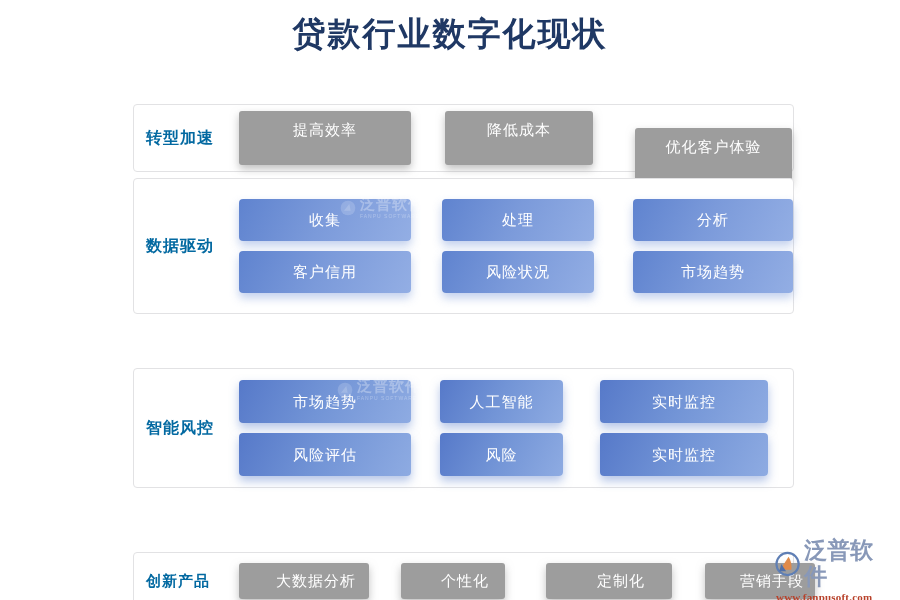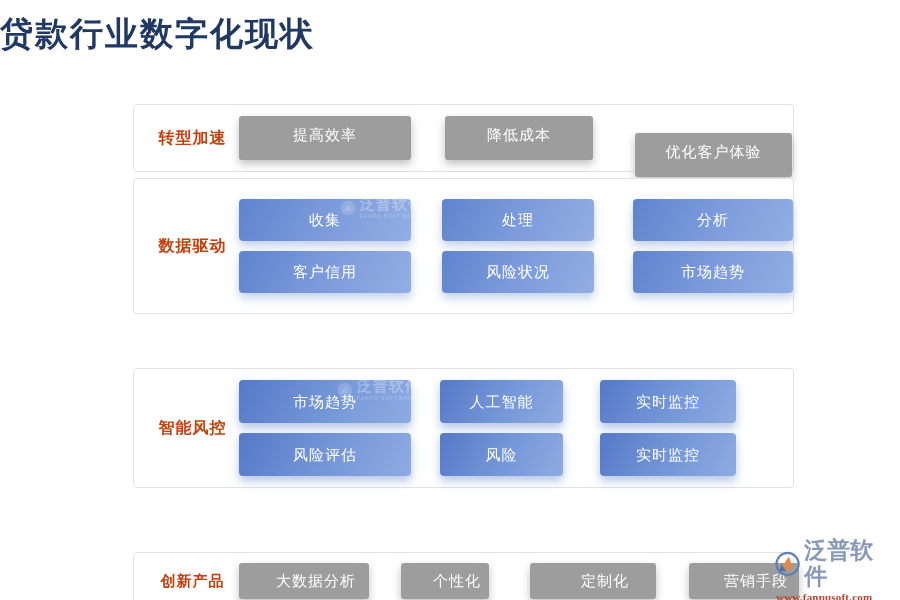--- a/index.html
+++ b/index.html
@@ -15,21 +15,21 @@
     font-family: "Liberation Sans", "DejaVu Sans", sans-serif;
     position: relative;
   }
 
   
   #page-title {
     position: absolute;
     top: 12px;
     left: 0;
     width: 900px;
-    text-align: left;
+    text-align: center;
     font-family: "Liberation Serif", "DejaVu Serif", serif;
     font-size: 33px;
     font-weight: 700;
     letter-spacing: 2px;
     color: #1f3864;
     line-height: 44px;
   }
 
   
   .section {
@@ -46,44 +46,43 @@
   #section-transform { top: 104px;  height: 68px; }
   #section-data      { top: 178px;  height: 136px; }
   #section-risk      { top: 368px;  height: 120px; }
   #section-product   { top: 552px;  height: 58px; }
 
   .section-label {
     flex: 0 0 105px;
     padding-left: 12px;
     font-size: 16px;
     font-weight: 700;
-    color: #c2410c;
+    color: #0369a1;
     letter-spacing: 1px;
     white-space: nowrap;
-    text-align: center;
   }
   #section-product .section-label { font-size: 15px; }
 
   .section-body {
     flex: 1 1 auto;
     display: flex;
     flex-direction: column;
     gap: 10px;
     padding-right: 4px;
   }
 
   .chip-row {
     display: flex;
     align-items: center;
     gap: 15px;
   }
 
   
   .chip {
-    height: 44px;
+    height: 54px;
     line-height: 38px;
     text-align: center;
     color: #ffffff;
     font-size: 15px;
     letter-spacing: 1px;
     border-radius: 3px;
     white-space: nowrap;
     user-select: none;
   }
 
@@ -112,26 +111,26 @@
   
   #section-data .chip { height: 42px; line-height: 42px; font-size: 15px; }
   #section-data .chip:nth-child(1) { width: 172px; }
   #section-data .chip:nth-child(2) { width: 152px; margin-left: 16px; }
   #section-data .chip:nth-child(3) { width: 160px; margin-left: 24px; }
 
   
   #section-risk .chip { height: 43px; line-height: 43px; font-size: 15px; }
   #section-risk .chip:nth-child(1) { width: 172px; }
   #section-risk .chip:nth-child(2) { width: 123px; margin-left: 14px; }
-  #section-risk .chip:nth-child(3) { width: 136px; margin-left: 22px; }
+  #section-risk .chip:nth-child(3) { width: 168px; margin-left: 22px; }
 
   
   #section-product .chip { height: 36px; line-height: 36px; font-size: 15px; padding-left: 24px; }
   #section-product .chip:nth-child(1) { width: 130px; }
-  #section-product .chip:nth-child(2) { width: 88px;  margin-left: 17px; }
+  #section-product .chip:nth-child(2) { width: 104px;  margin-left: 17px; }
   #section-product .chip:nth-child(3) { width: 126px; margin-left: 26px; }
   #section-product .chip:nth-child(4) { width: 110px; margin-left: 18px; }
 
   
   .watermark {
     position: absolute;
     pointer-events: none;
     display: flex;
     align-items: center;
     gap: 4px;

